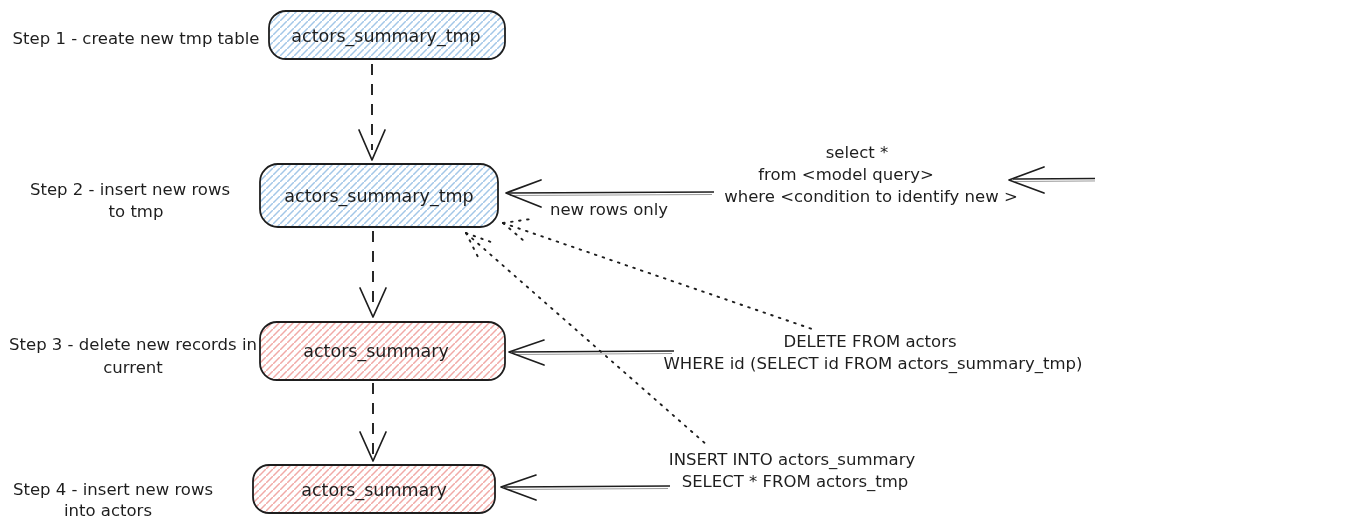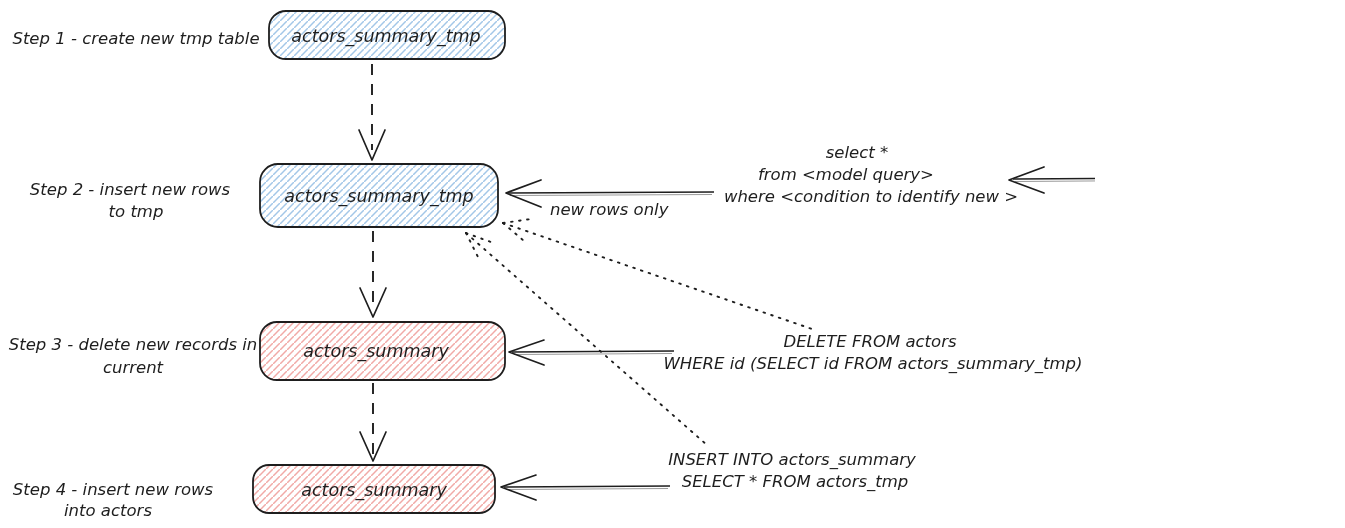--- a/index.html
+++ b/index.html
@@ -6,21 +6,20 @@
     margin: 0;
     padding: 0;
     background: #ffffff;
   }
   .canvas-wrap {
     width: 1095px;
     height: 528px;
     position: relative;
     background: #ffffff;
     overflow: hidden;
-    font-style: italic;
   }
   svg { display: block; }
   text {
     font-family: "DejaVu Sans", sans-serif;
     fill: #1e1e1e;
   }
   .step-label   { font-size: 16.5px; }
   .box-label    { font-size: 17.5px; }
   .anno-label   { font-size: 16.5px; }
   .node-label   { font-size: 17px; }

